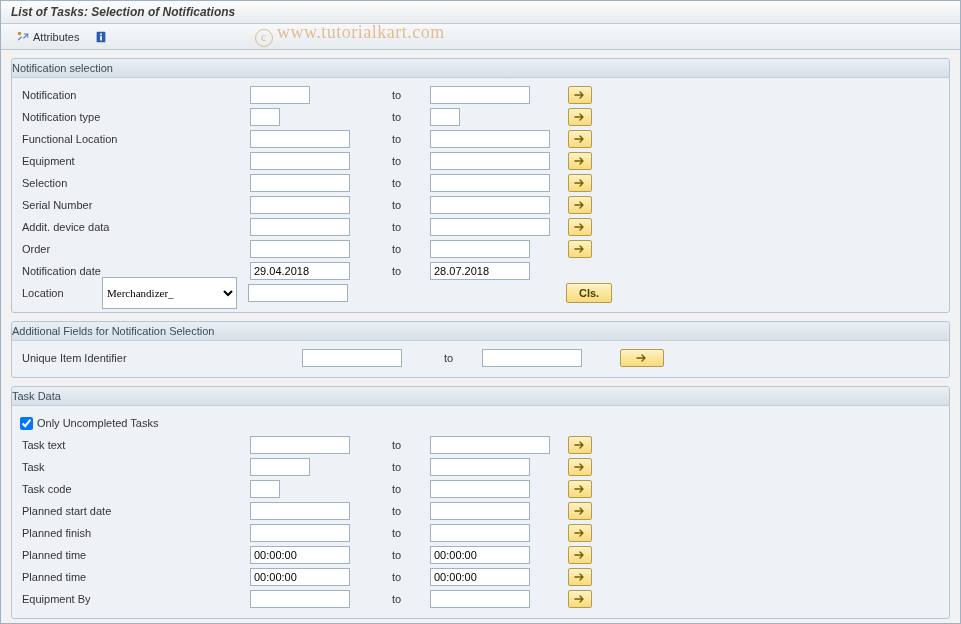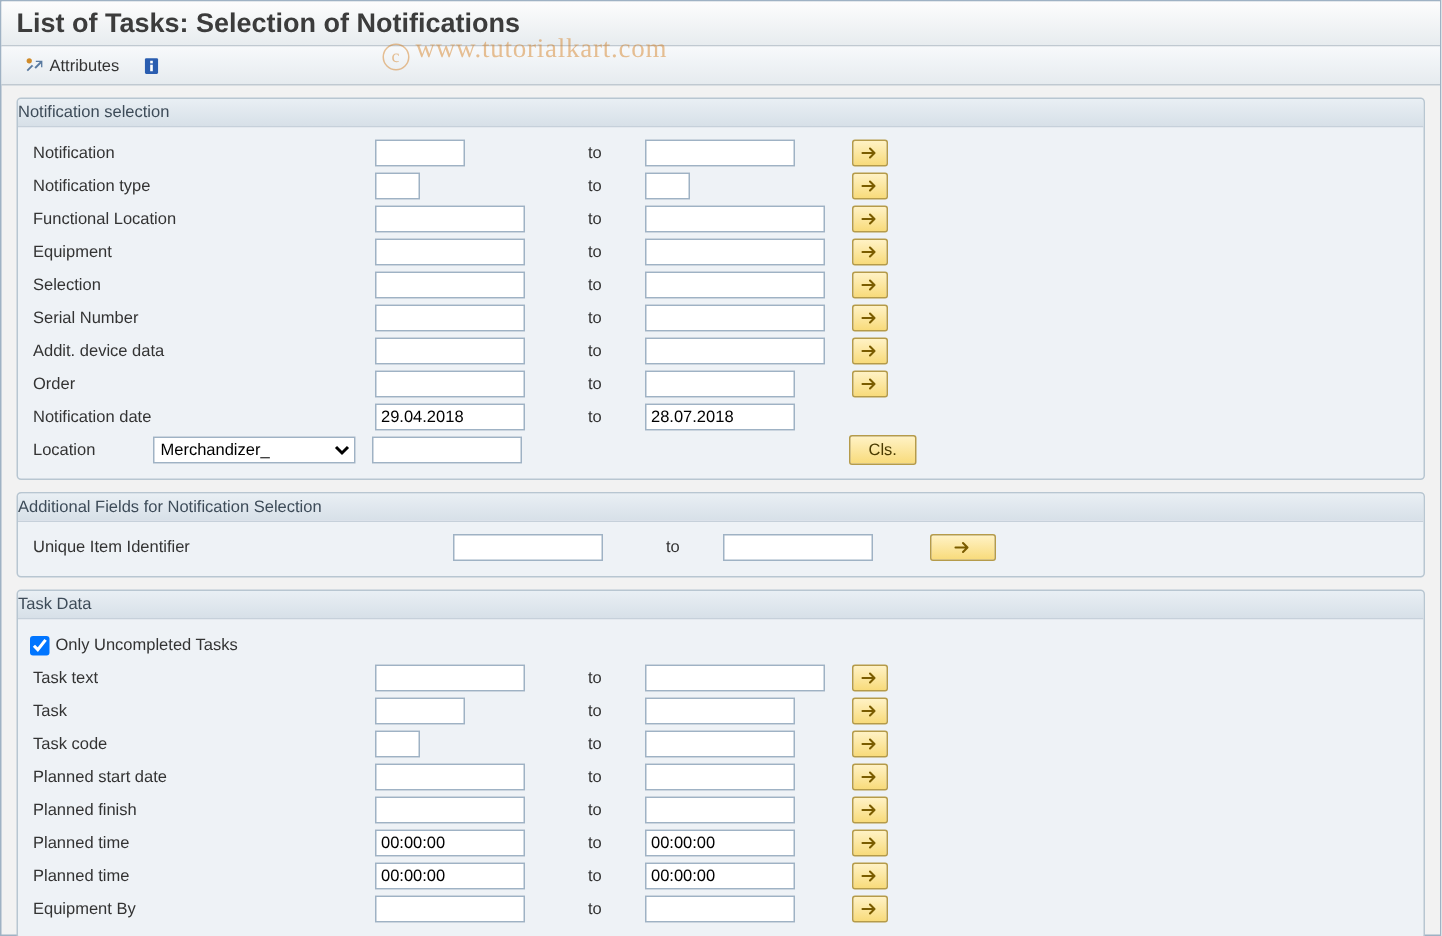--- a/index.html
+++ b/index.html
@@ -1,40 +1,40 @@
 <!DOCTYPE html>
 <html><head>
 <meta charset="utf-8">
 <style>
   * { box-sizing: border-box; margin: 0; padding: 0; }
   html, body { width: 961px; height: 624px; overflow: hidden; font-family: Arial, sans-serif; font-size: 11px; background: #f2f2f2; color: #333; }
   .window { border: 1px solid #9fb2c4; background: #f2f2f2; width: 100%; height: 100%; }
-  .title-bar { background: linear-gradient(#fdfdfd, #e7ecef); border-bottom: 1px solid #c0c9d1; padding: 4px 10px; font-size: 18px; font-weight: bold; color: #3c3c3c; }
+  .title-bar { background: linear-gradient(#fdfdfd, #e7ecef); border-bottom: 1px solid #c0c9d1; padding: 4px 10px; font-size: 12px; font-weight: bold; font-style: italic; color: #3c3c3c; }
   .toolbar { background: linear-gradient(#f7f9fb, #e6ebef); border-bottom: 1px solid #c0c9d1; padding: 0 8px; height: 26px; display: flex; align-items: center; gap: 4px; }
   .tb-btn { display: inline-flex; align-items: center; gap: 3px; padding: 2px 6px; border: 1px solid transparent; border-radius: 3px; background: transparent; cursor: pointer; font-size: 11px; color: #333; }
   .tb-icon-btn { width: 22px; height: 20px; display: inline-flex; align-items: center; justify-content: center; border: 1px solid transparent; border-radius: 3px; background: transparent; cursor: pointer; }
   .content { padding: 8px 10px 0 10px; }
   .group { border: 1px solid #b8c6d1; border-radius: 3px; margin-bottom: 8px; background: #eef2f6; }
   .group-title { background: linear-gradient(#e9eff4, #d7e0e8); border-bottom: 1px solid #c6d0da; padding: 3px 0; font-size: 11px; color: #3d4b58; border-radius: 3px 3px 0 0; }
   .group-body { padding: 6px 8px 8px 8px; }
   .row { display: flex; align-items: center; height: 22px; margin-bottom: 0px; }
   .row + .row { margin-top: 0px; }
   .lbl { width: 230px; padding-left: 2px; color: #333; }
   .lbl-wide { width: 282px; padding-left: 2px; color: #333; }
   .inp { height: 18px; border: 1px solid #9fb2c4; background: #fff; font-size: 11px; padding: 0 3px; font-family: Arial, sans-serif; }
   .w60 { width: 60px; }
   .w100 { width: 100px; }
   .w30 { width: 30px; }
   .w160 { width: 120px; }
   .to { width: 50px; text-align: left; padding-left: 12px; color: #333; }
   .col-from { width: 130px; display:flex; }
   .col-to { width: 130px; display:flex; }
   .arrow-btn { width: 24px; height: 18px; border: 1px solid #b59b4a; background: linear-gradient(#fff2c5, #f8db7b); border-radius: 2px; cursor: pointer; display: inline-flex; align-items: center; justify-content: center; margin-left: 0px; }
-  .cls-btn { height: 20px; padding: 0 12px; border: 1px solid #b59b4a; background: linear-gradient(#fff2c5, #f8db7b); border-radius: 2px; cursor: pointer; font-size: 11px; color: #4a3b00; margin-left: 0px; }
-  .select { height: 18px; border: 1px solid #9fb2c4; background: #fff; font-size: 11px; font-family: Liberation Sans, sans-serif; width: 135px; }
+  .cls-btn { height: 20px; padding: 0 12px; border: 1px solid #b59b4a; background: linear-gradient(#fff2c5, #f8db7b); border-radius: 2px; cursor: pointer; font-size: 11px; color: #4a3b00; margin-left: 0px; font-weight: bold; }
+  .select { height: 32px; border: 1px solid #9fb2c4; background: #fff; font-size: 11px; font-family: Liberation Serif, serif; width: 135px; }
   .check { margin-right: 4px; vertical-align: middle; }
   .watermark { position: absolute; top: 22px; left: 255px; color: rgba(210, 120, 20, 0.45); font-size: 18px; letter-spacing: 0.5px; font-family: Georgia, serif; pointer-events: none; }
   .wm-c { display:inline-block; width:18px; height:18px; border:1.5px solid rgba(210,120,20,0.45); border-radius:50%; text-align:center; line-height:15px; font-size:12px; margin-right:4px; vertical-align: -3px;}
   svg { display:block; }
   .group-body .row .arrow-cell { margin-left: 8px; }
 </style>
 </head>
 <body>
 
 <div class="window">

